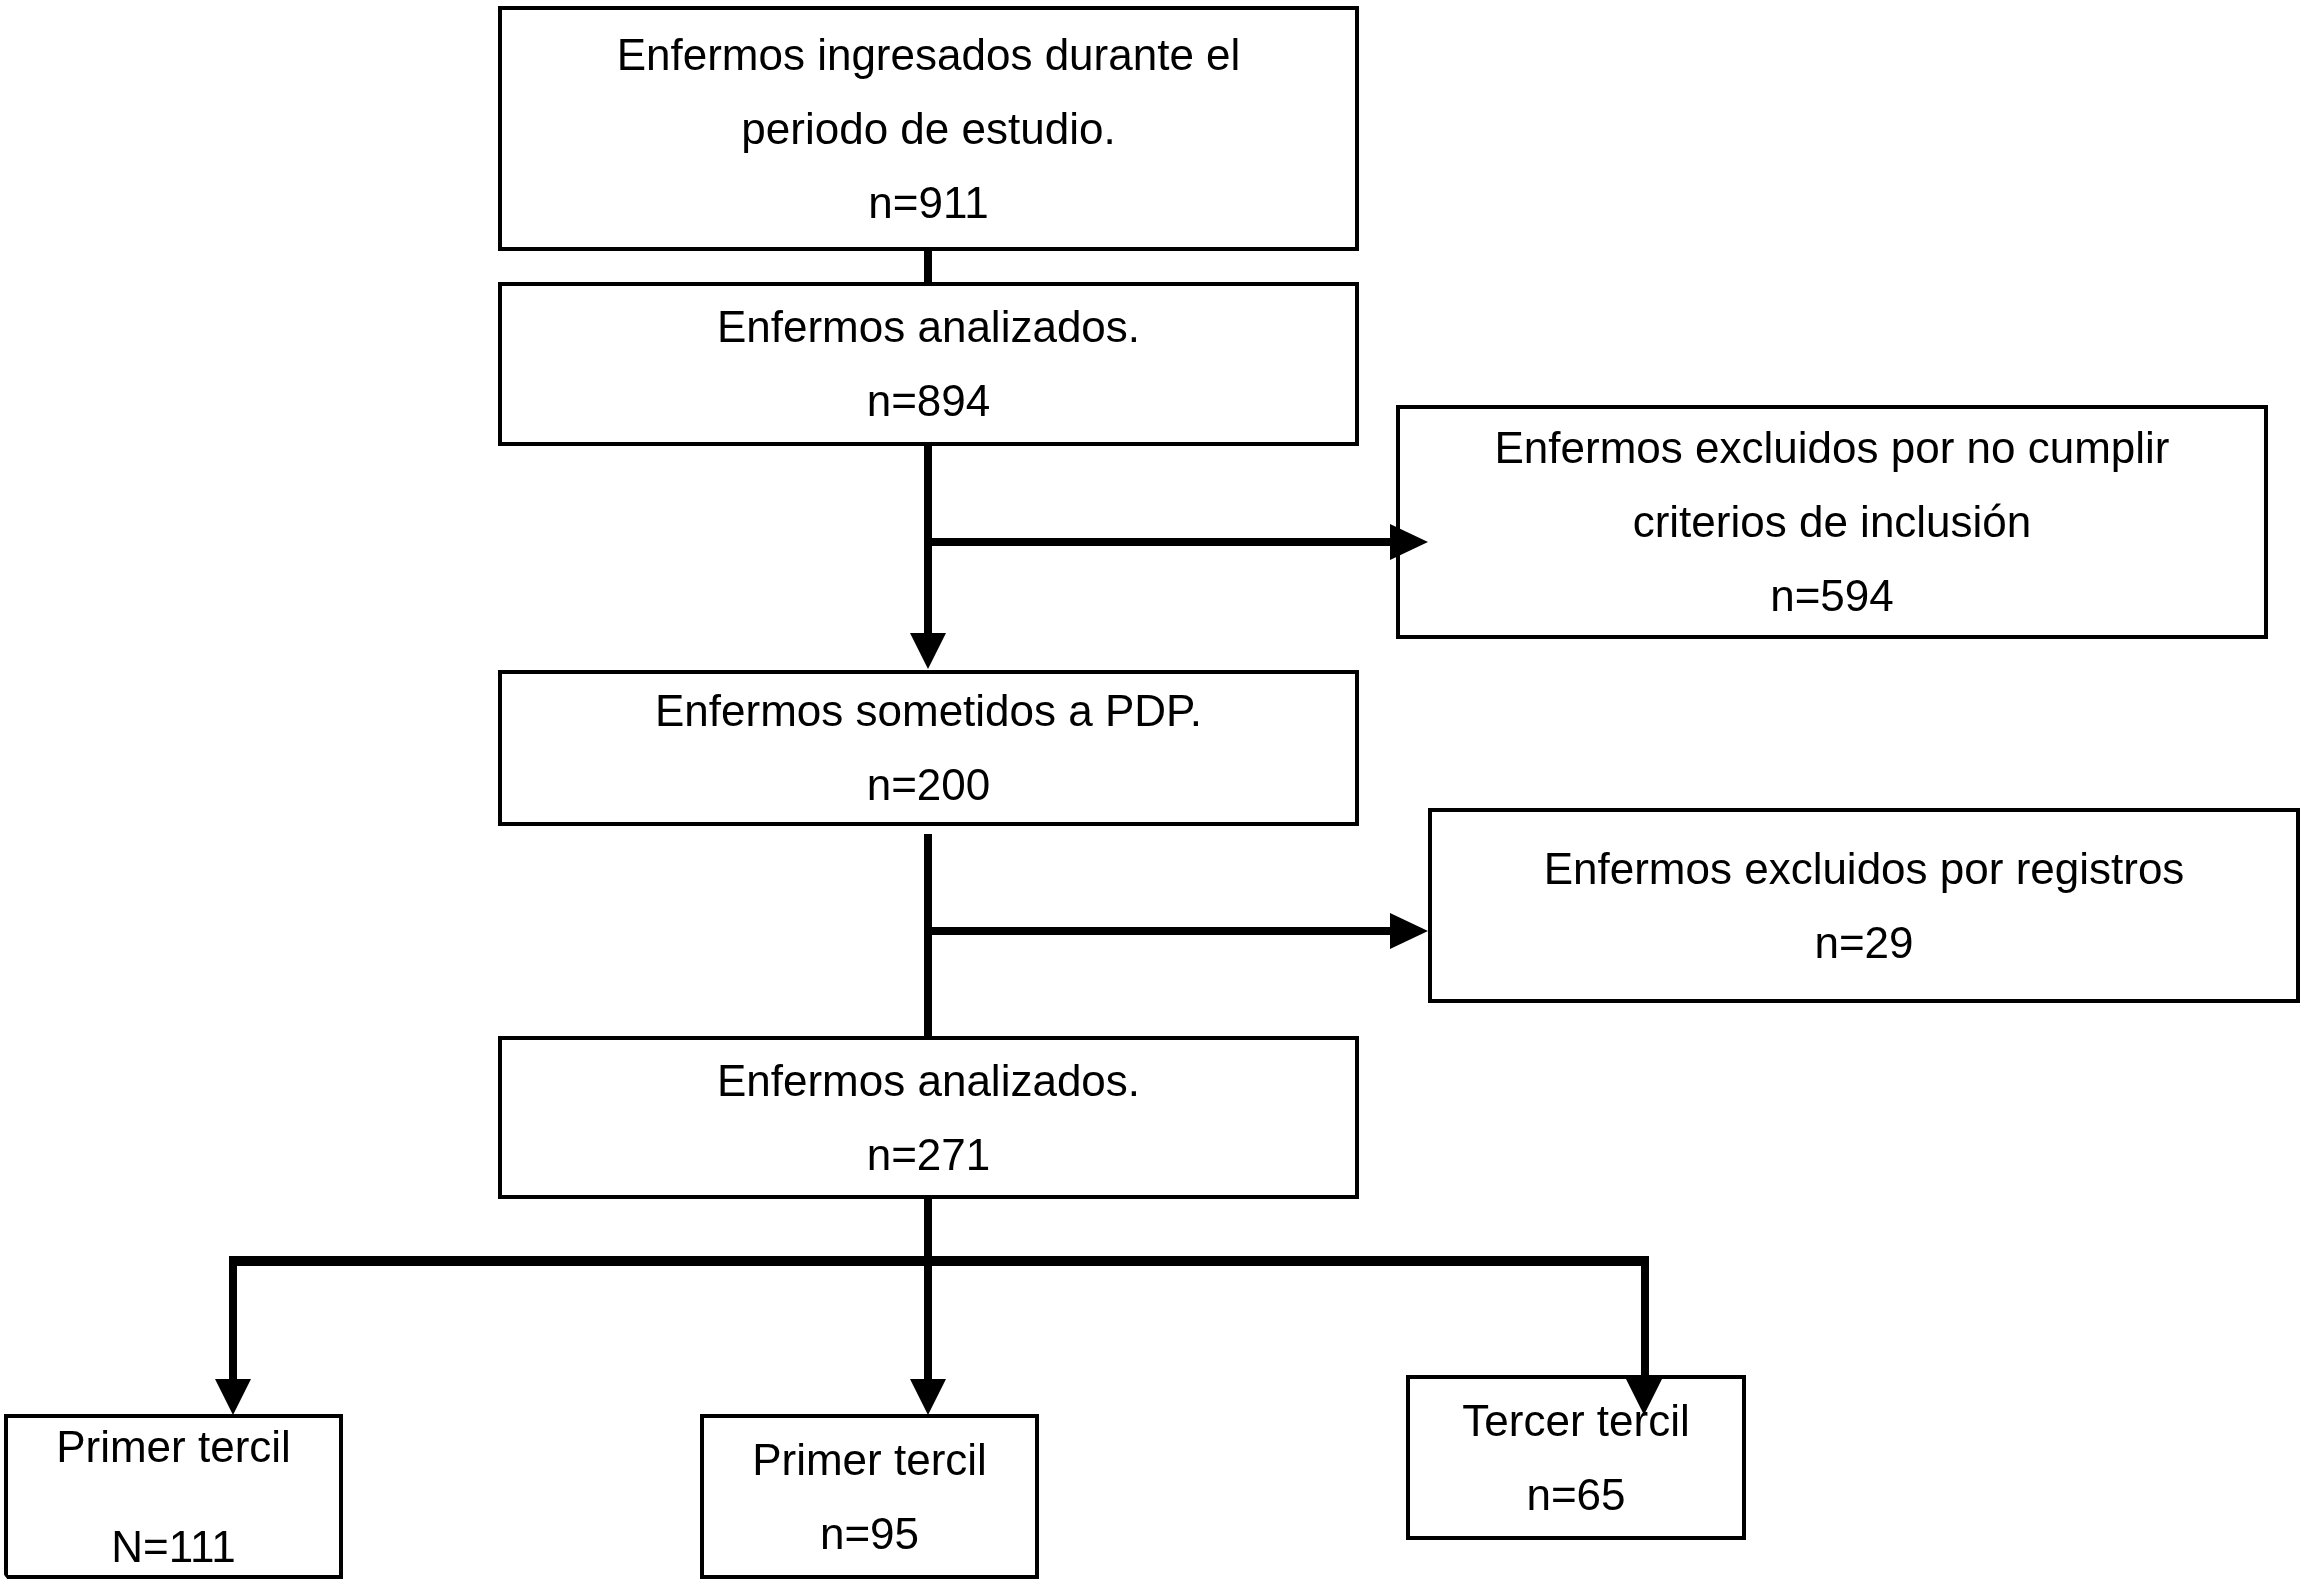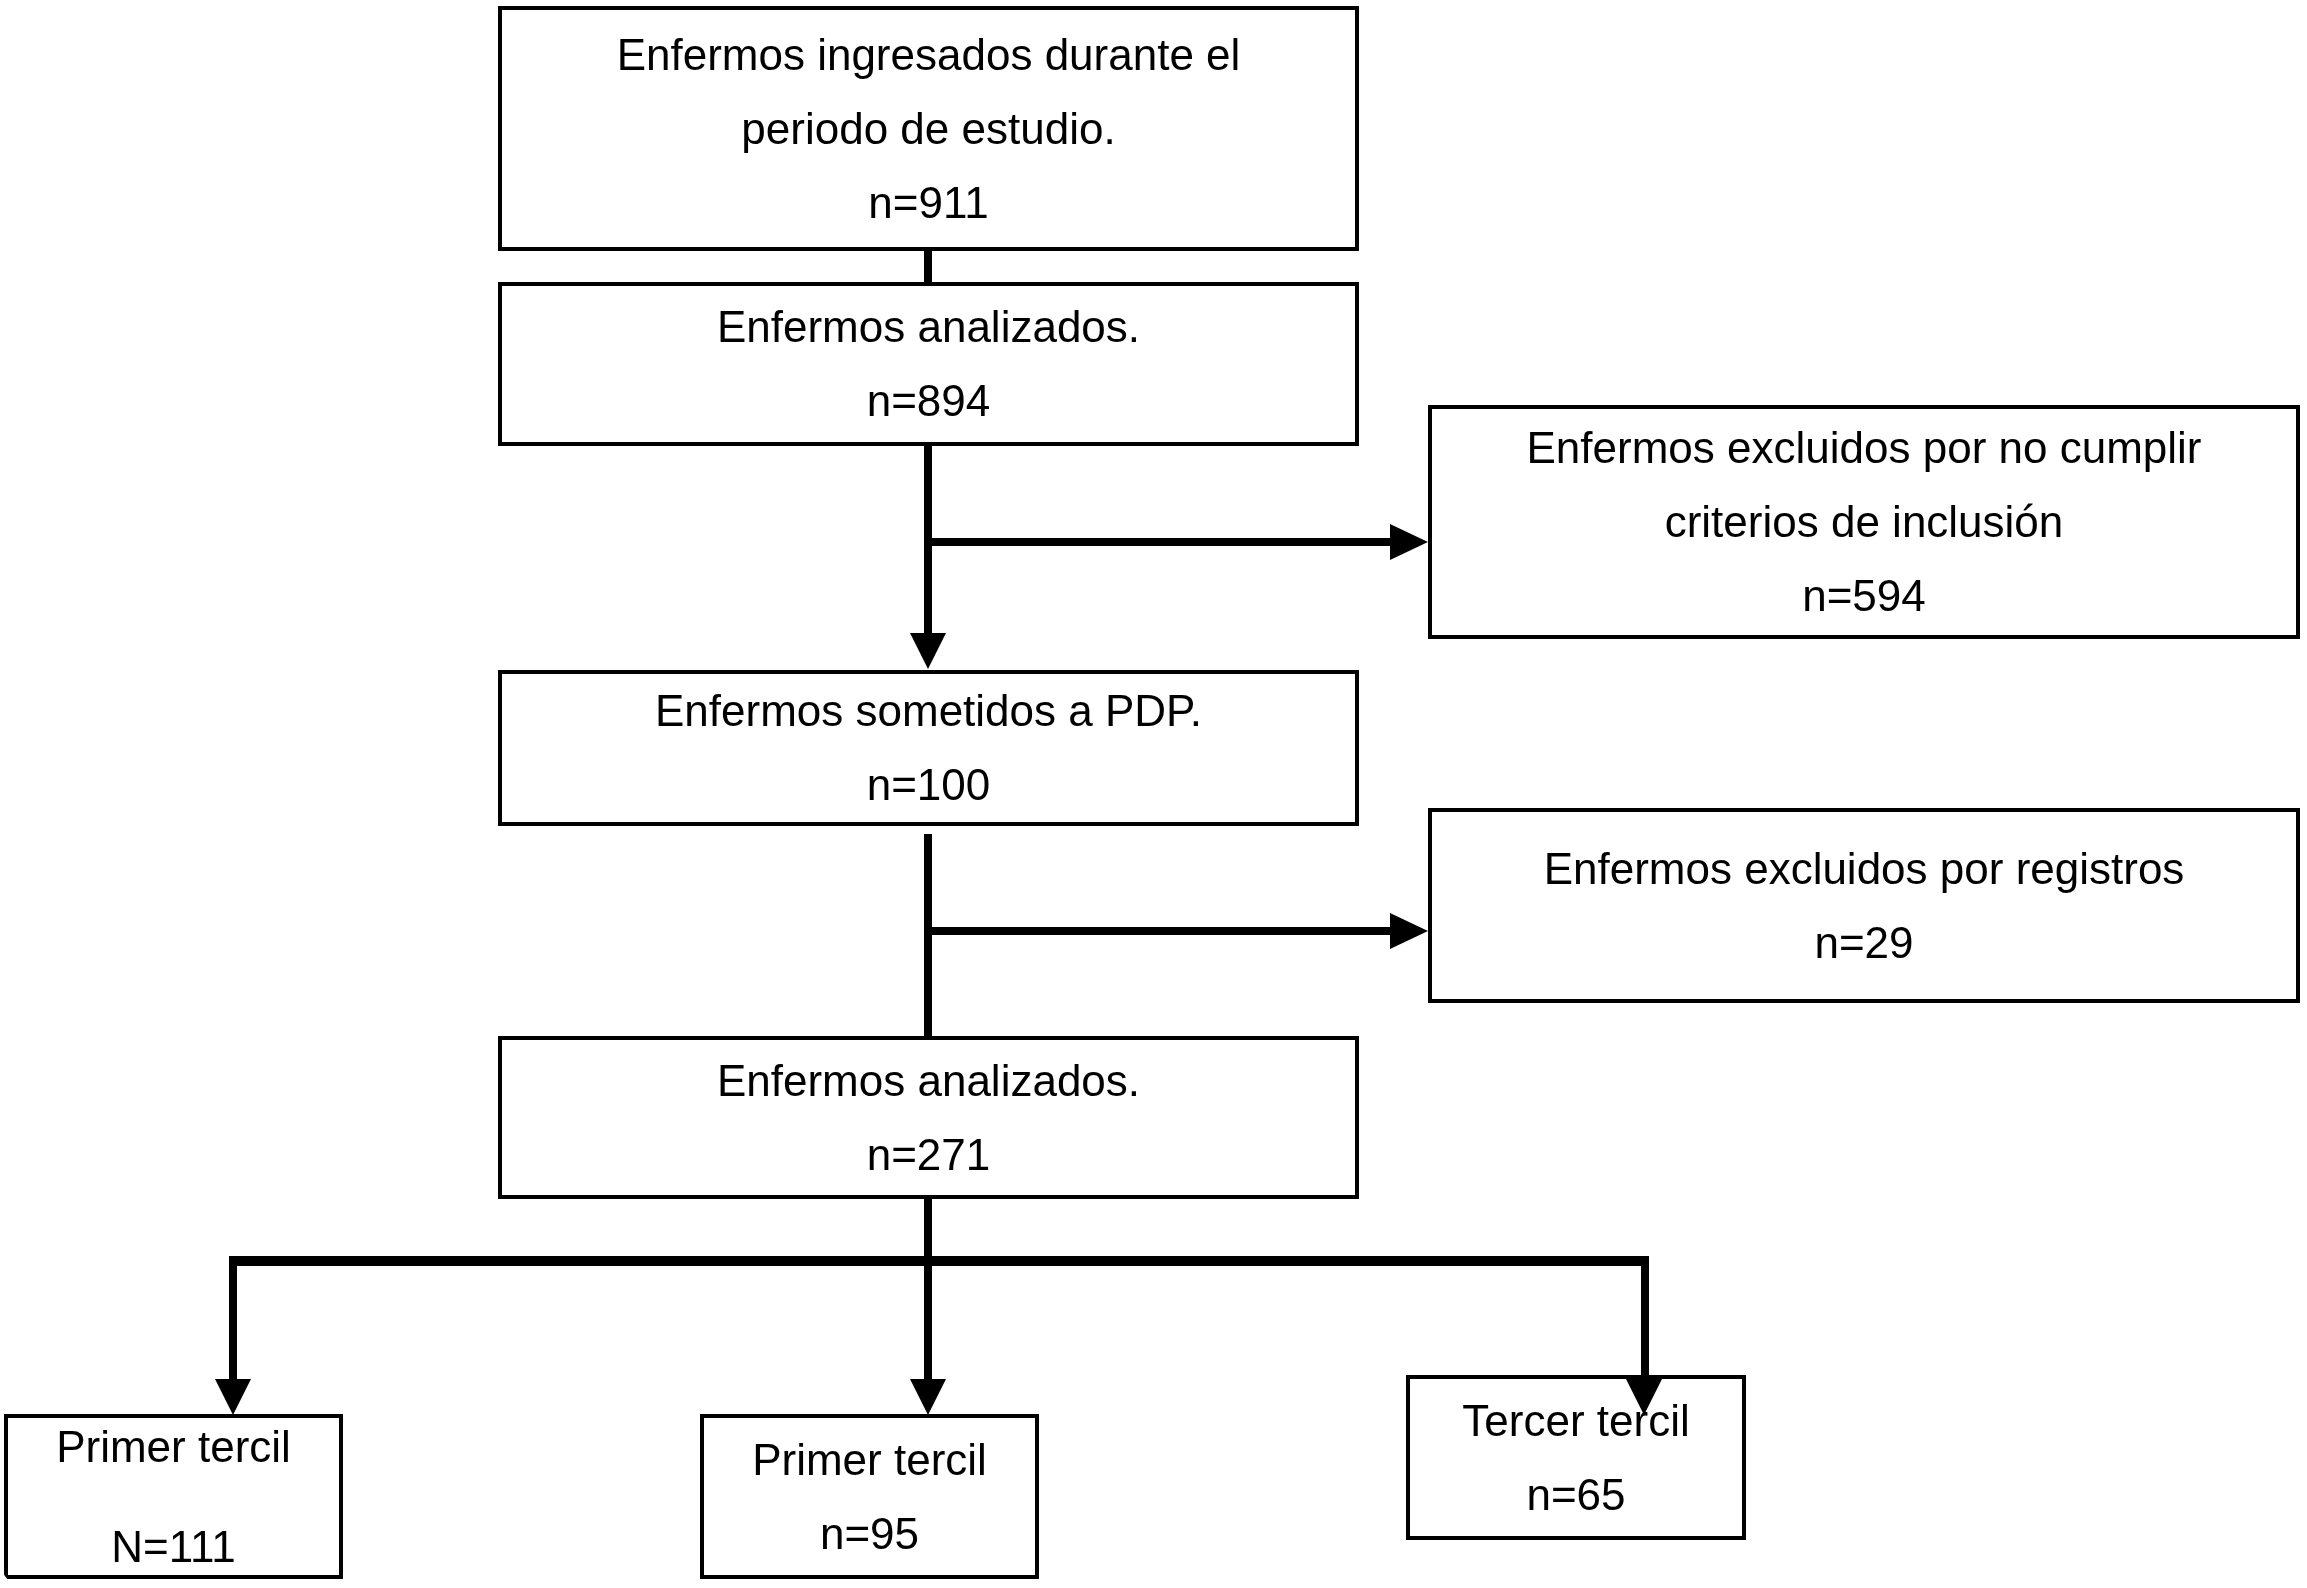--- a/index.html
+++ b/index.html
@@ -53,29 +53,29 @@
     <span class="line">n=911</span>
   </div>
 
   <div class="box" style="left:498px;top:282px;width:861px;height:164px;">
     <span class="line">Enfermos analizados.</span>
     <span class="line">n=894</span>
   </div>
 
   <div class="box" style="left:498px;top:670px;width:861px;height:156px;">
     <span class="line">Enfermos sometidos a PDP.</span>
-    <span class="line">n=100</span>
+    <span class="line">n=200</span>
   </div>
 
   <div class="box" style="left:498px;top:1036px;width:861px;height:163px;">
     <span class="line">Enfermos analizados.</span>
     <span class="line">n=271</span>
   </div>
 
-  <div class="box" style="left:1428px;top:405px;width:872px;height:234px;">
+  <div class="box" style="left:1396px;top:405px;width:872px;height:234px;">
     <span class="line">Enfermos excluidos por no cumplir</span>
     <span class="line">criterios de inclusión</span>
     <span class="line">n=594</span>
   </div>
 
   <div class="box" style="left:1428px;top:808px;width:872px;height:195px;">
     <span class="line">Enfermos excluidos por registros</span>
     <span class="line">n=29</span>
   </div>
 

